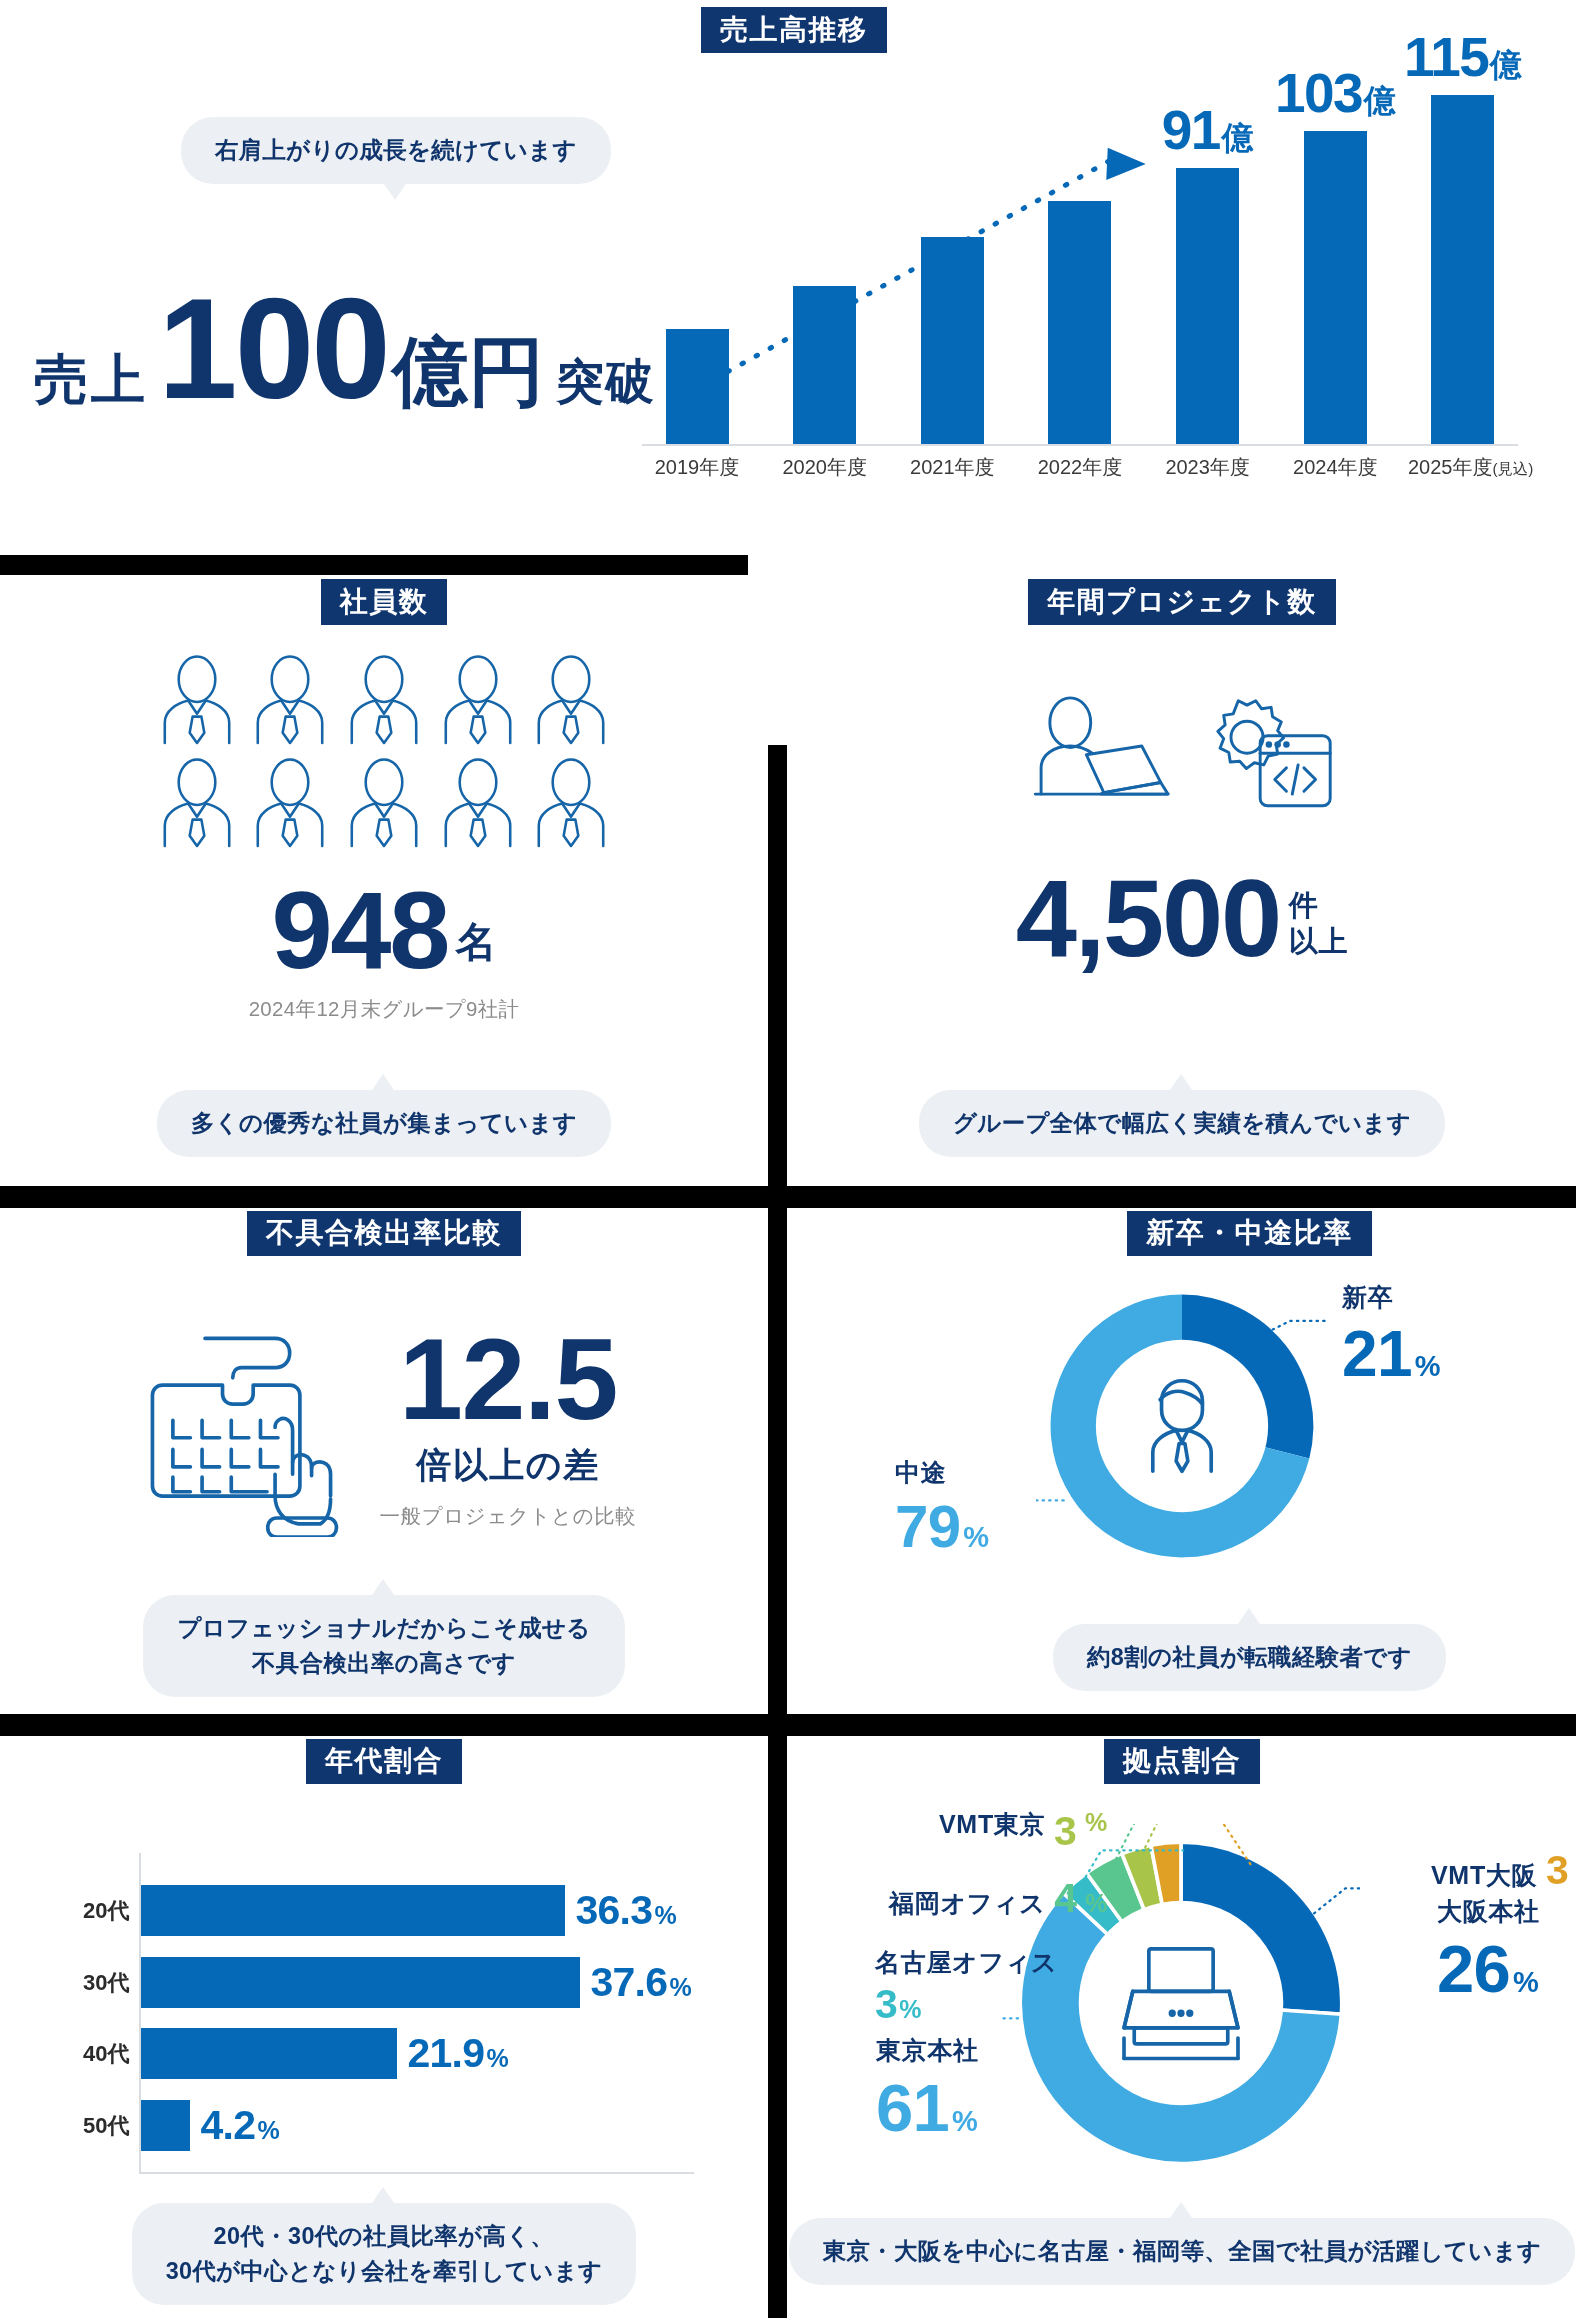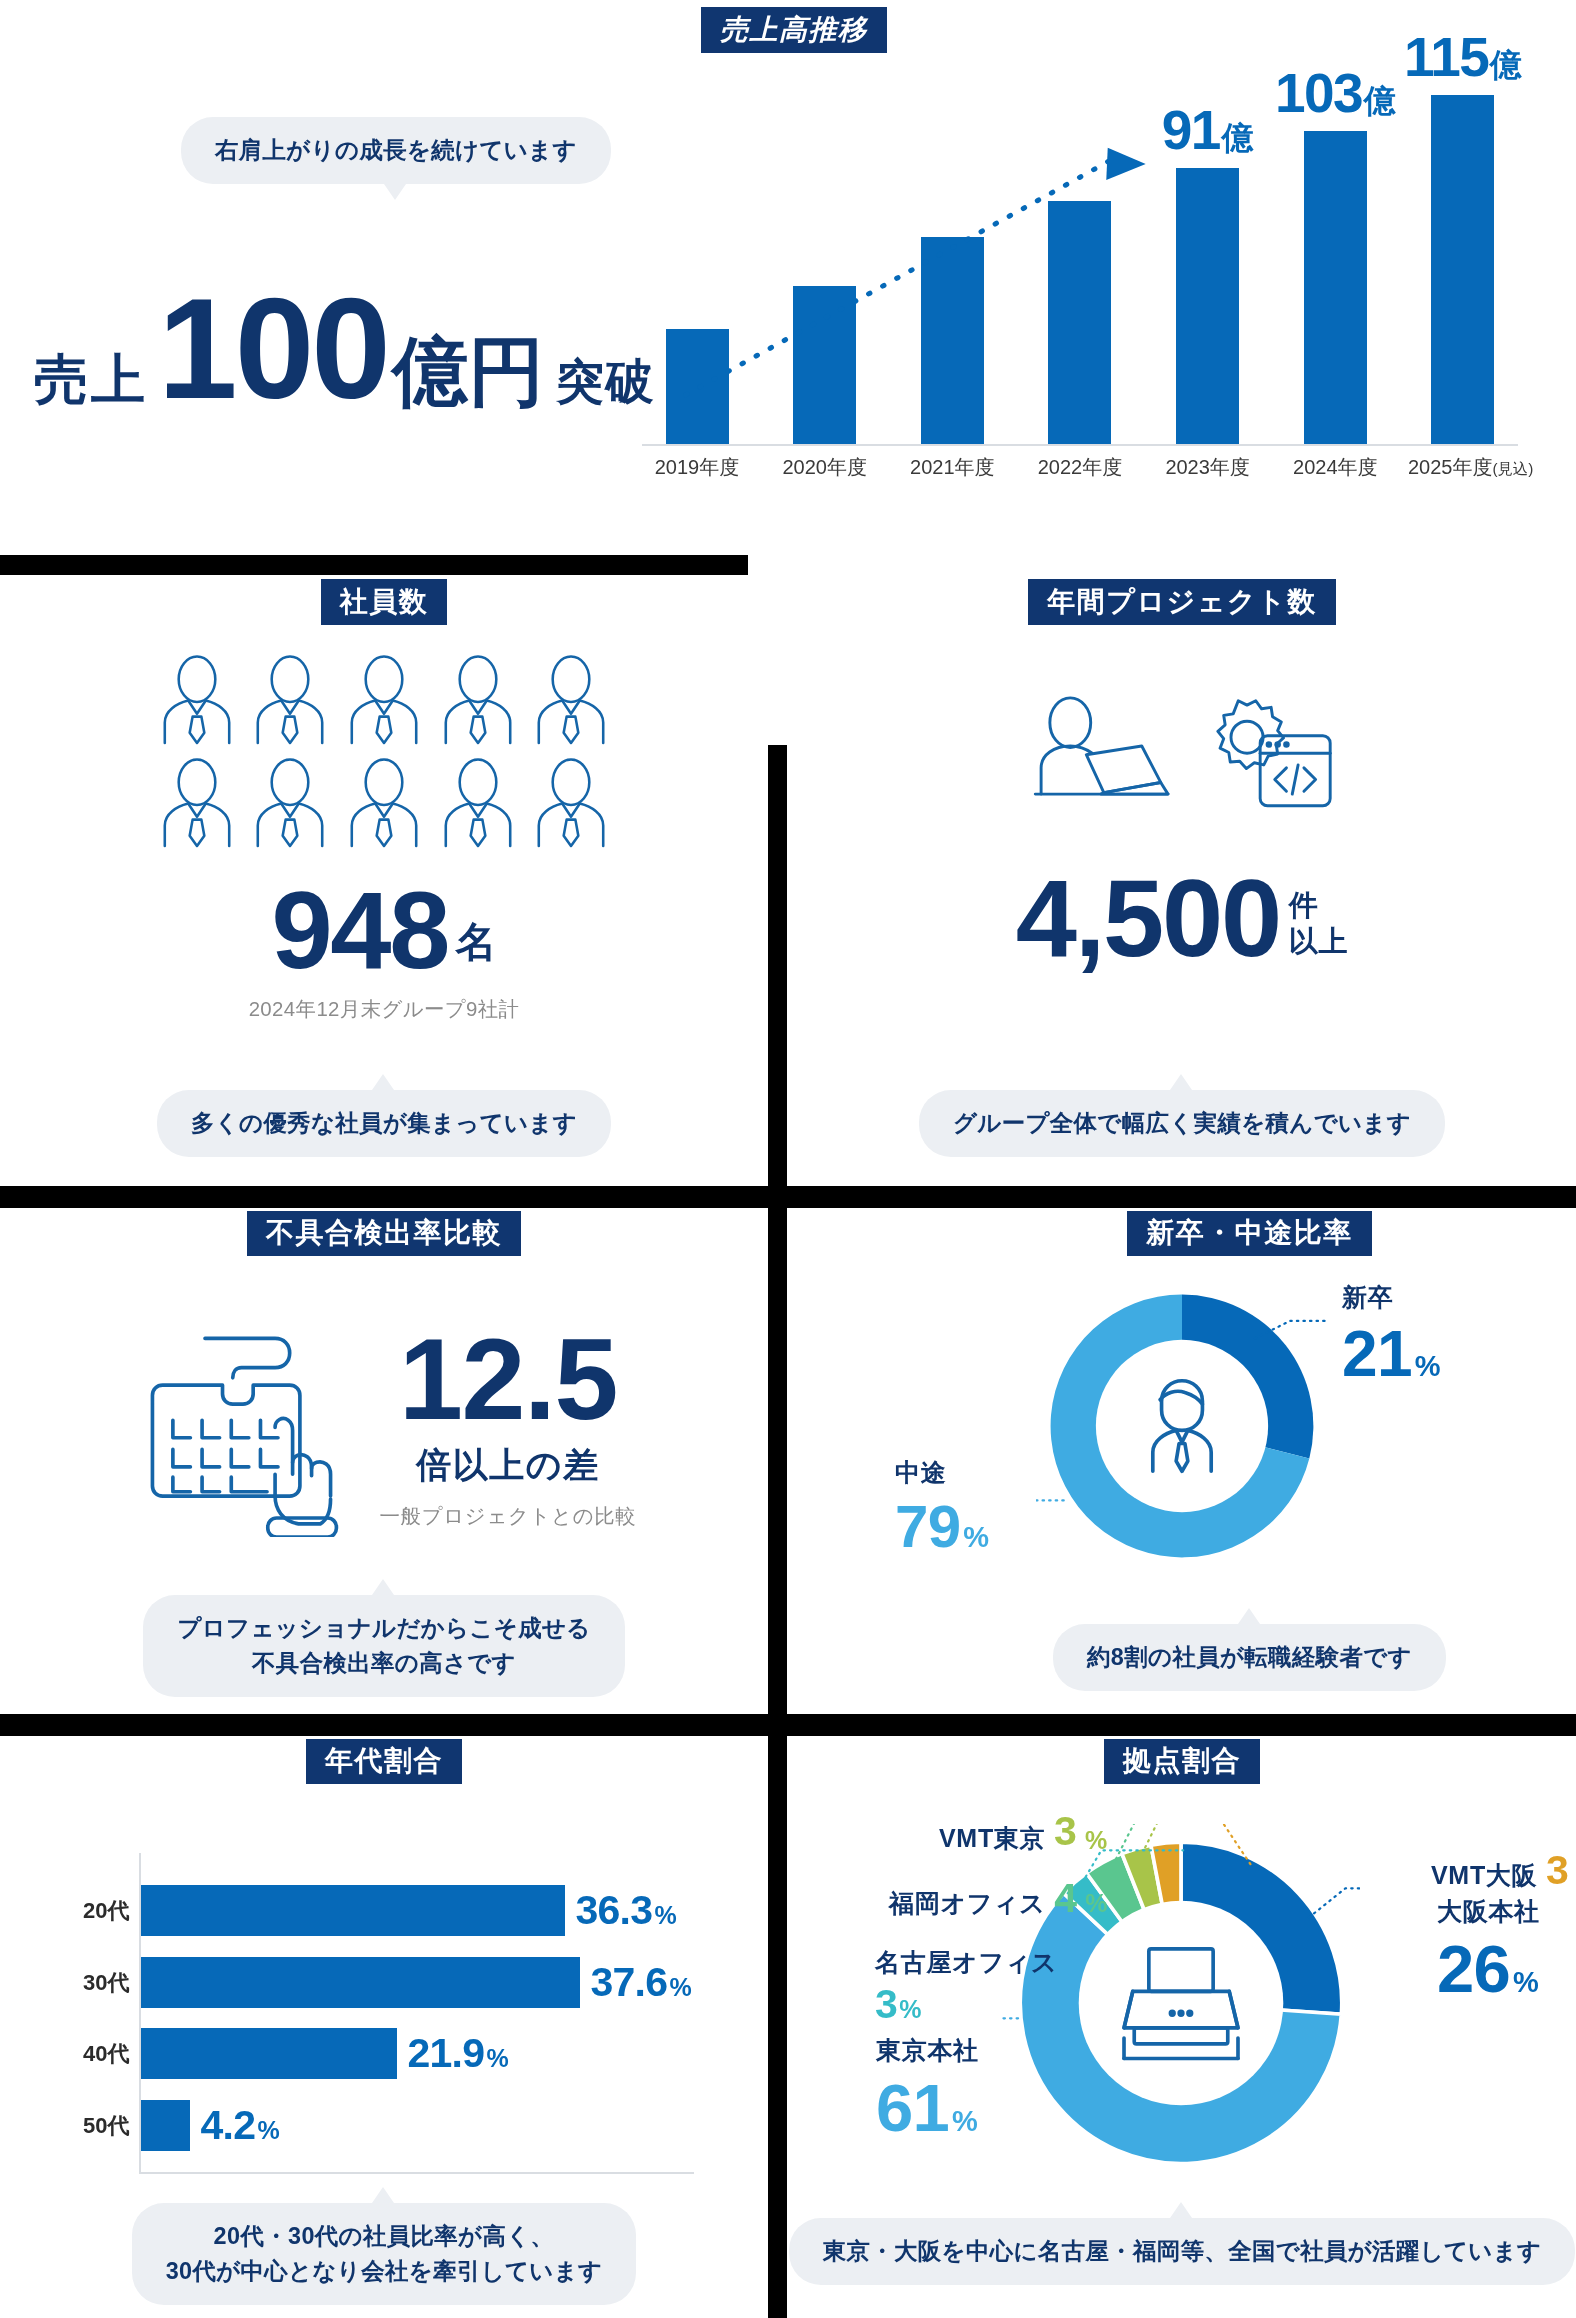--- a/index.html
+++ b/index.html
@@ -59,21 +59,21 @@
     margin-left: -11.7px;
     border-left: 11.7px solid transparent;
     border-right: 11.7px solid transparent;
     border-top: 16px solid #eceff3;
   }
 
   .blackbar { position: absolute; background: #000000; }
 
   
   #hero { position: absolute; left: 0; top: 0; width: 1577px; height: 555px; }
-  #hero-badge { position: absolute; left: 701px; top: 7.3px; font-style: italic; }
+  #hero-badge { position: absolute; left: 701px; top: 7.3px; }
   #hero-callout { position: absolute; left: 181px; top: 117px; }
   #hero-line {
     position: absolute; left: 29px; top: 285px; width: 599px;
     display: flex; align-items: baseline; justify-content: center;
     color: #10356c; white-space: nowrap;
   }
   #hero-line .pre { font-size: 54px; font-weight: 700; letter-spacing: 2.9px; margin-left: 32px; }
   #hero-line .big { font-size: 143px; font-weight: 800; letter-spacing: -2.9px; line-height: 0.9; margin: 0 4.4px 0 10.2px; }
   #hero-line .mid { font-size: 76px; font-weight: 800; letter-spacing: 0px; }
   #hero-line .post { font-size: 48px; font-weight: 700; margin-left: 11.7px; letter-spacing: 1.5px; }
@@ -543,21 +543,21 @@
       <g stroke-width="3" stroke-dasharray="2 7" stroke-linecap="round" fill="none">
         <path d="M340 55 L300 -5 L230 -5" stroke="#e0a026"></path>
         <path d="M196 32 L246 -70 L330 -70" stroke="#a8c449"></path>
         <path d="M156 48 L188 -15 L272 -15" stroke="#5ac68f"></path>
         <path d="M110 80 L136 36 L248 36" stroke="#35bcc8"></path>
         <path d="M22 266 L-120 266" stroke="#3fabe2"></path>
         <path d="M420 128 L470 88 L592 88" stroke="#0669b8"></path>
       </g>
     </svg>
 
-    <div class="dlabel" style="left:152px;top:72px;display:flex;align-items:flex-end;gap:8.8px;">
+    <div class="dlabel" style="left:152px;top:72px;display:flex;align-items:flex-start;gap:8.8px;">
       <span class="nm">VMT東京</span>
       <span class="pc" style="font-size:41px;color:#a8c449;">3</span>
       <span class="pct-sign" style="font-size:25px;color:#a8c449;">%</span>
     </div>
 
     <div class="dlabel" style="left:102px;top:139px;display:flex;align-items:baseline;gap:8.8px;">
       <span class="nm">福岡オフィス</span>
       <span class="pc" style="font-size:41px;color:#5ac68f;">4</span>
       <span class="pct-sign" style="font-size:25px;color:#5ac68f;">%</span>
     </div>

